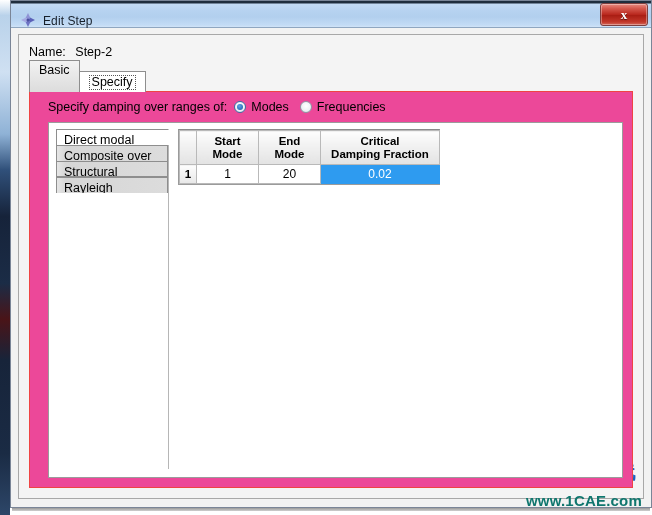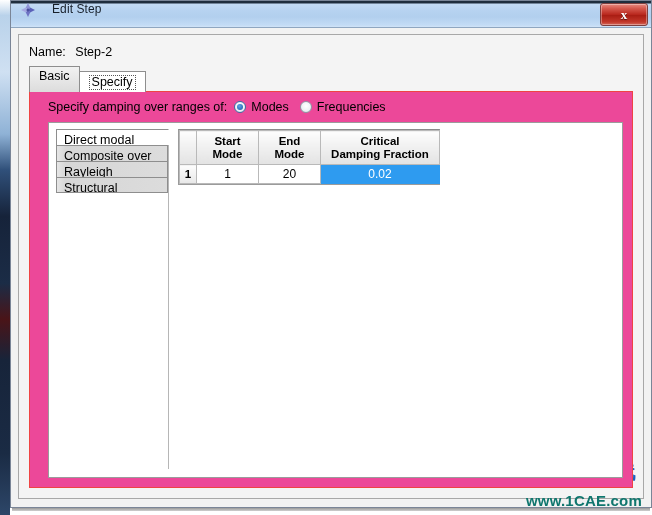--- a/index.html
+++ b/index.html
@@ -52,24 +52,23 @@
   
   .titlebar {
     position: relative;
     height: 27px;
     flex: 0 0 27px;
     background: linear-gradient(to bottom,
        #1f2d3d 0px, #1f2d3d 2px,
        #c3daf4 3px, #b6d2f0 10px, #b2cfee 16px, #c3dbf5 24px, #d7e7f8 27px);
     border-bottom: 1px solid #8fa6c0;
     display: flex;
-    align-items: flex-start;
+    align-items: flex-end;
     padding-left: 9px;
     box-sizing: border-box;
-    gap: 9px;
   }
   .app-icon {
     width: 16px; height: 16px;
     margin-right: 7px;
     flex: 0 0 16px;
     position: relative;
     top: 1px;
   }
   .title-text {
     font-size: 12px;
@@ -138,21 +137,21 @@
     position: relative;
     z-index: 3;
   }
   .tab {
     font-size: 12.5px;
     color: #000;
     padding: 2px 9px 2px 9px;
     border: 1px solid #8e8e8e;
     border-bottom: none;
     background: linear-gradient(to bottom, #f2f2f2, #dcdcdc);
-    height: 26px;
+    height: 32px;
     box-sizing: border-box;
     line-height: 14px;
     cursor: default;
     margin-right: -1px;
   }
   .tab.active {
     background: #ffffff;
     height: 21px;
     padding-top: 3px;
     border-color: #8e8e8e;
@@ -437,25 +436,25 @@
 
           <div class="groupbox">
 
             <div class="vtabs">
               <div class="vtab active">
                 <span>Direct modal</span>
               </div>
               <div class="vtab">
                 <span>Composite over</span>
               </div>
+              <div class="vtab last">
+                <span>Structural</span>
+              </div>
               <div class="vtab">
                 <span>Rayleigh</span>
-              </div>
-              <div class="vtab last">
-                <span>Structural</span>
               </div>
               <div class="vtabs-filler"></div>
             </div>
 
             <div class="vcontent">
 
 
               <div class="table-wrap">
                 <table class="damping">
                   <thead>

